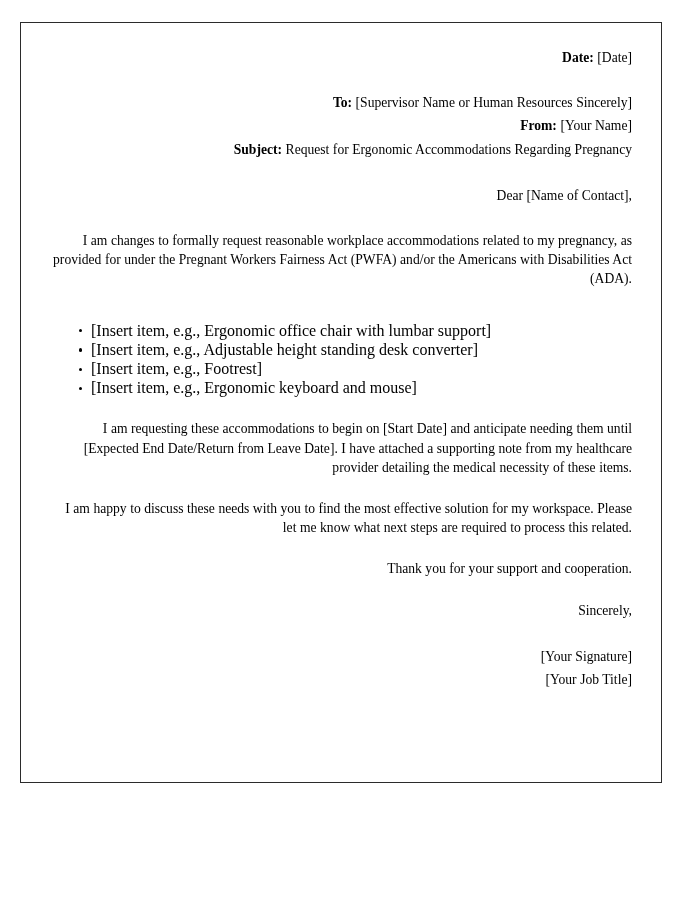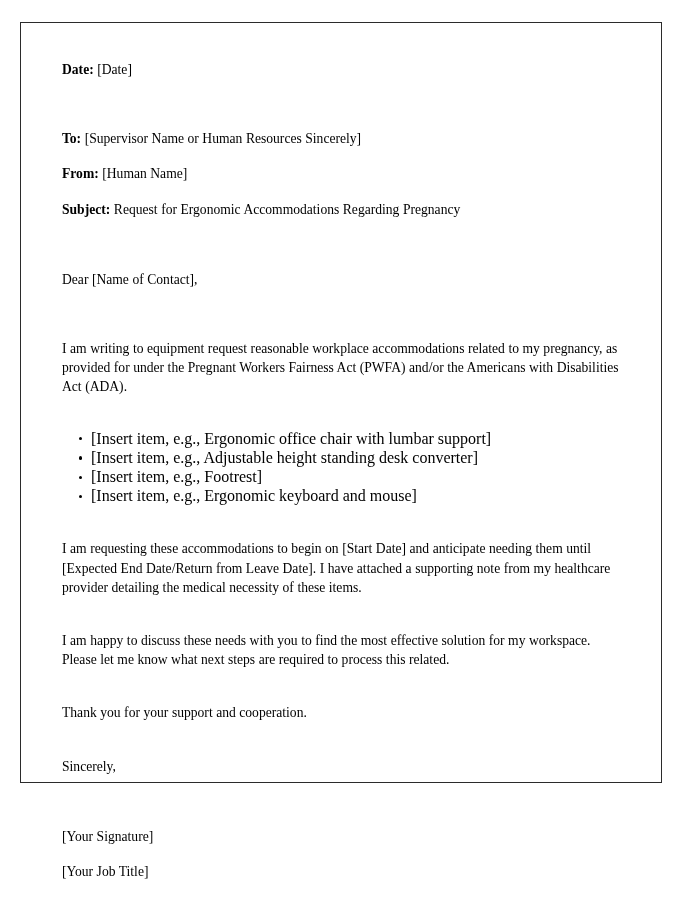--- a/index.html
+++ b/index.html
@@ -34,22 +34,22 @@
     width: 590px;
     box-sizing: border-box;
   }
 
   
   .line,
   .para {
     font-size: 13.6px;
     line-height: 19.2px;
     color: #000000;
-    text-align: left;
-    margin: 16px;
+    text-align: right;
+    margin: 4px;
     word-spacing: 0.1px;
   }
 
   .para {
     margin-bottom: 0;
   }
 
   .label {
     font-weight: bold;
   }
@@ -107,35 +107,35 @@
 
     <div class="gap-md"></div>
 
     <div class="header-group">
       <div class="line">
         <span class="label">To:</span>
         <span>[Supervisor Name or Human Resources Sincerely]</span>
       </div>
       <div class="line">
         <span class="label">From:</span>
-        <span>[Human Name]</span>
+        <span>[Your Name]</span>
       </div>
       <div class="line">
         <span class="label">Subject:</span>
         <span>Request for Ergonomic Accommodations Regarding Pregnancy</span>
       </div>
     </div>
 
     <div class="gap-lg"></div>
 
     <div class="line">Dear [Name of Contact],</div>
 
     <div class="gap-md"></div>
 
-    <p class="para">I am writing to equipment request reasonable workplace accommodations related to my pregnancy, as provided for under the Pregnant Workers Fairness Act (PWFA) and/or the Americans with Disabilities Act (ADA).</p>
+    <p class="para">I am changes to formally request reasonable workplace accommodations related to my pregnancy, as provided for under the Pregnant Workers Fairness Act (PWFA) and/or the Americans with Disabilities Act (ADA).</p>
 
     <div class="gap-md"></div>
 
 
     <div class="gap-sm"></div>
 
     <ul class="bullet-list">
       <li>[Insert item, e.g., Ergonomic office chair with lumbar support]</li>
       <li>[Insert item, e.g., Adjustable height standing desk converter]</li>
       <li>[Insert item, e.g., Footrest]</li>

